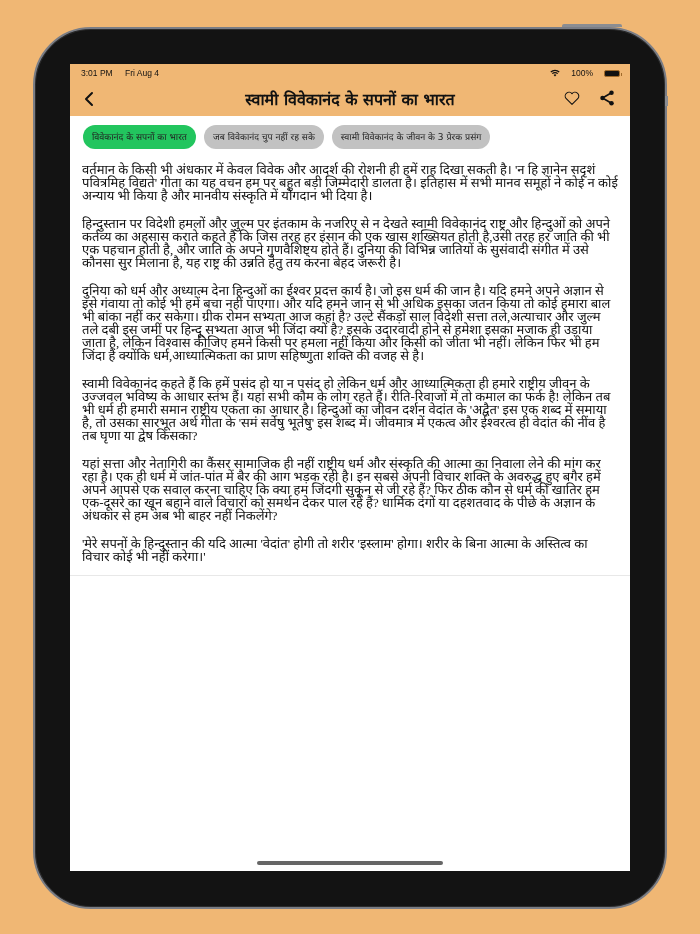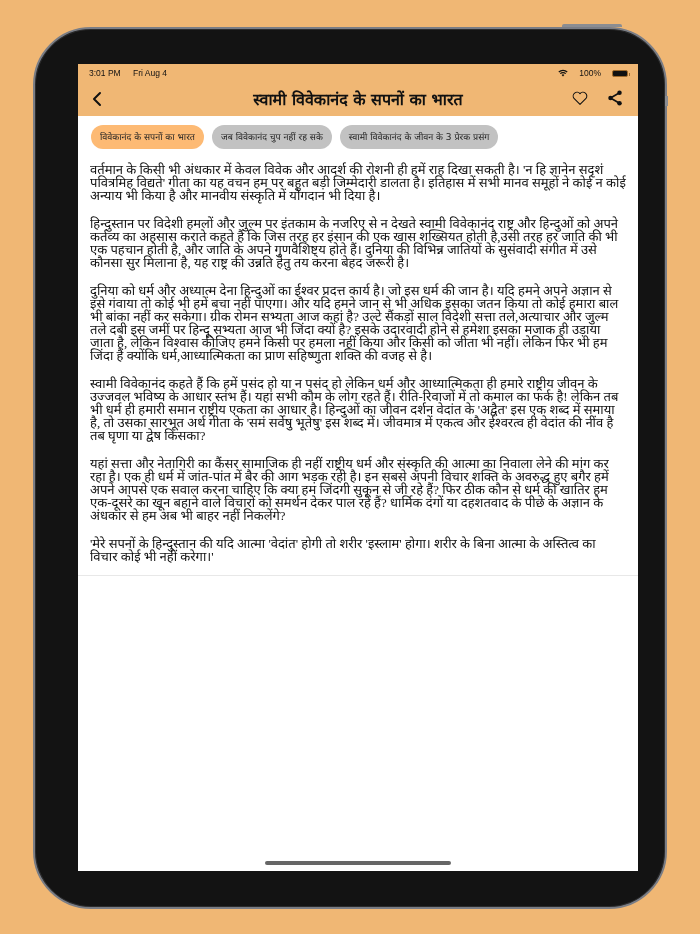--- a/index.html
+++ b/index.html
@@ -25,21 +25,21 @@
     .device-btn-right {
       position: absolute; left: 665px; top: 96px; width: 3px; height: 10px;
       background: #8b8d92;
     }
     .camera {
       position: absolute; left: 346px; top: 42px; width: 5px; height: 5px;
       border-radius: 50%; background: #1e2a48;
     }
     .screen {
       position: absolute;
-      left: 78px; top: 64px;
+      left: 70px; top: 64px;
       width: 560px; height: 807px;
       background: #ffffff;
       overflow: hidden;
     }
     .header {
       background: #f0b774;
       height: 52px + 0px;
     }
     .statusbar {
       height: 18px;
@@ -76,21 +76,21 @@
       display: flex; gap: 8px; padding: 9px 0 0 13px; white-space: nowrap; overflow: hidden;
       height: 40px;
     }
     .chip {
       flex: 0 0 auto;
       height: 24px; line-height: 24px;
       padding: 0 9px; border-radius: 12px;
       font-size: 9px; color: #222; background: #c2c2c2;
       font-family: "DejaVu Sans", sans-serif;
     }
-    .chip.active { background: #fdba74; }
+    .chip.active { background: #22c55e; }
     .article {
       padding: 7px 12px 0 12px;
       font-size: 13px; line-height: 13px; color: #111;
       font-family: Liberation Serif, serif;
     }
     .article p { margin-bottom: 15px; }
     .article p:last-child { margin-bottom: 0; }
     .divider {
       height: 1px; background: #e8e8e8; margin-top: 12px;
     }

